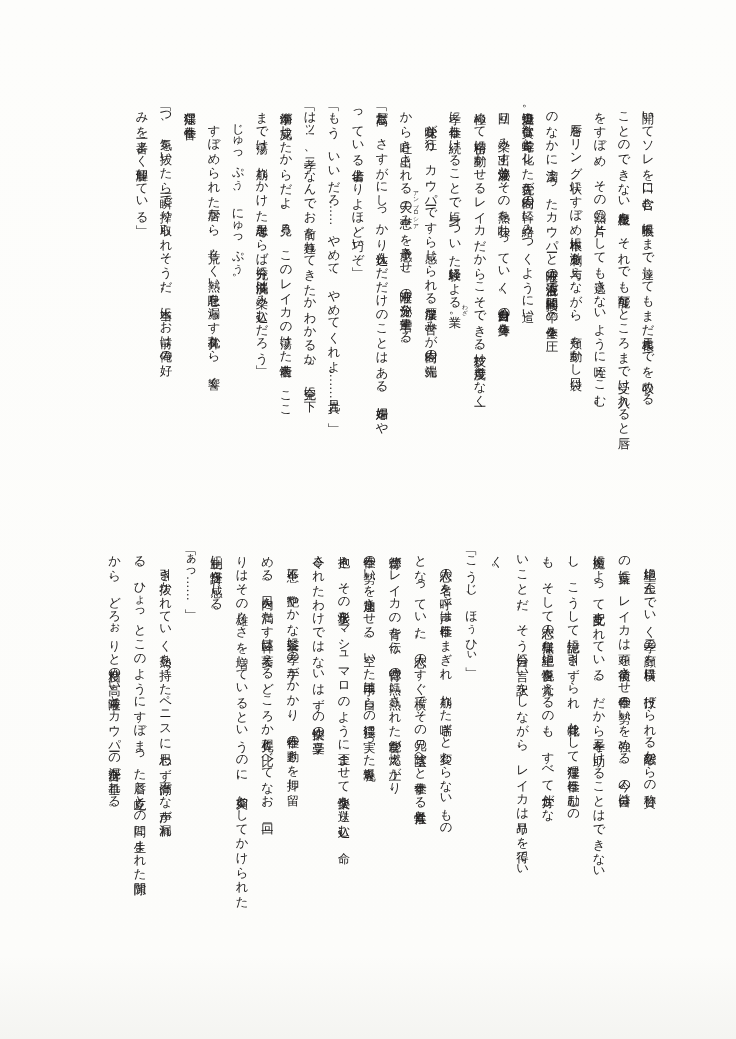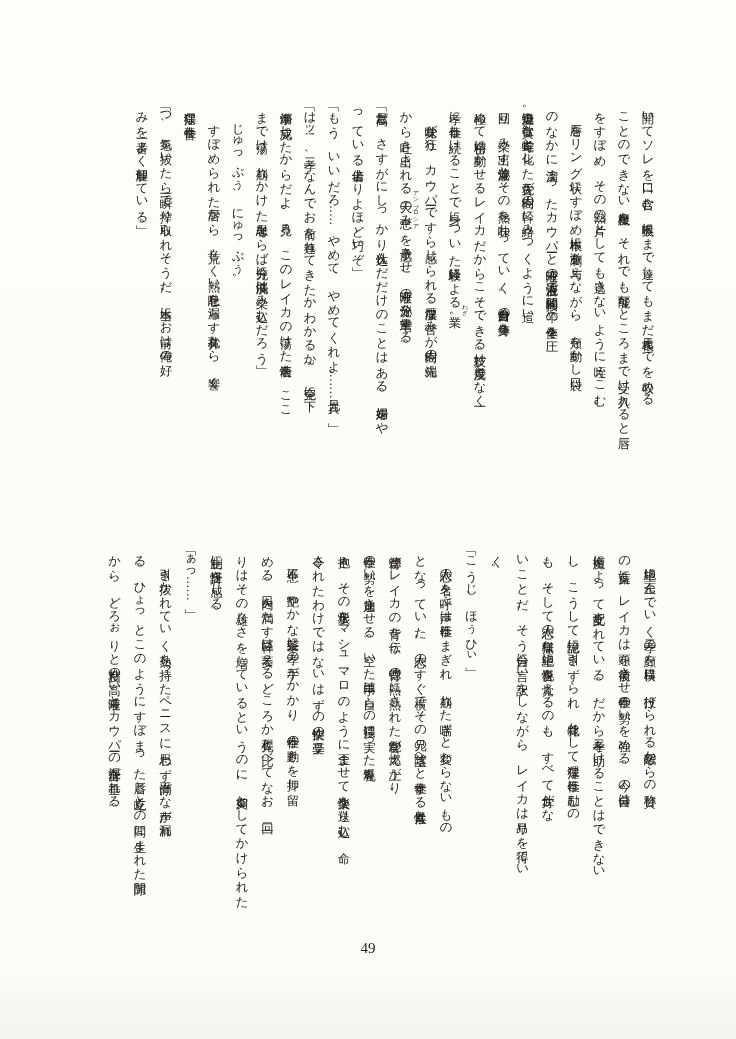--- a/index.html
+++ b/index.html
@@ -75,14 +75,13 @@
       <p>　不意に、艶やかな茶髪に一孝の手がかかり、奉仕の動きを押し留</p>
       <p>める。口内を満たす巨幹は萎えるどころか先程と比べてなお、二回</p>
       <p>りはその雄々しさを増しているというのに、突如としてかけられた</p>
       <p>制止に怪訝を感じる。</p>
       <p>「ぁっ……」</p>
       <p>　引き抜かれていく熱を持ったペニスに思わず不満げな声が漏れ</p>
       <p>る。ひょっとこのようにすぼまった唇と屹立との間に生まれた隙間</p>
       <p>から、どろぉりと粘度の高い唾液とカウパーの混合汁が垂れる。</p>
     </div>
 
-  <div class="pagenum">49</div>
 </div>
 
 </body></html>

